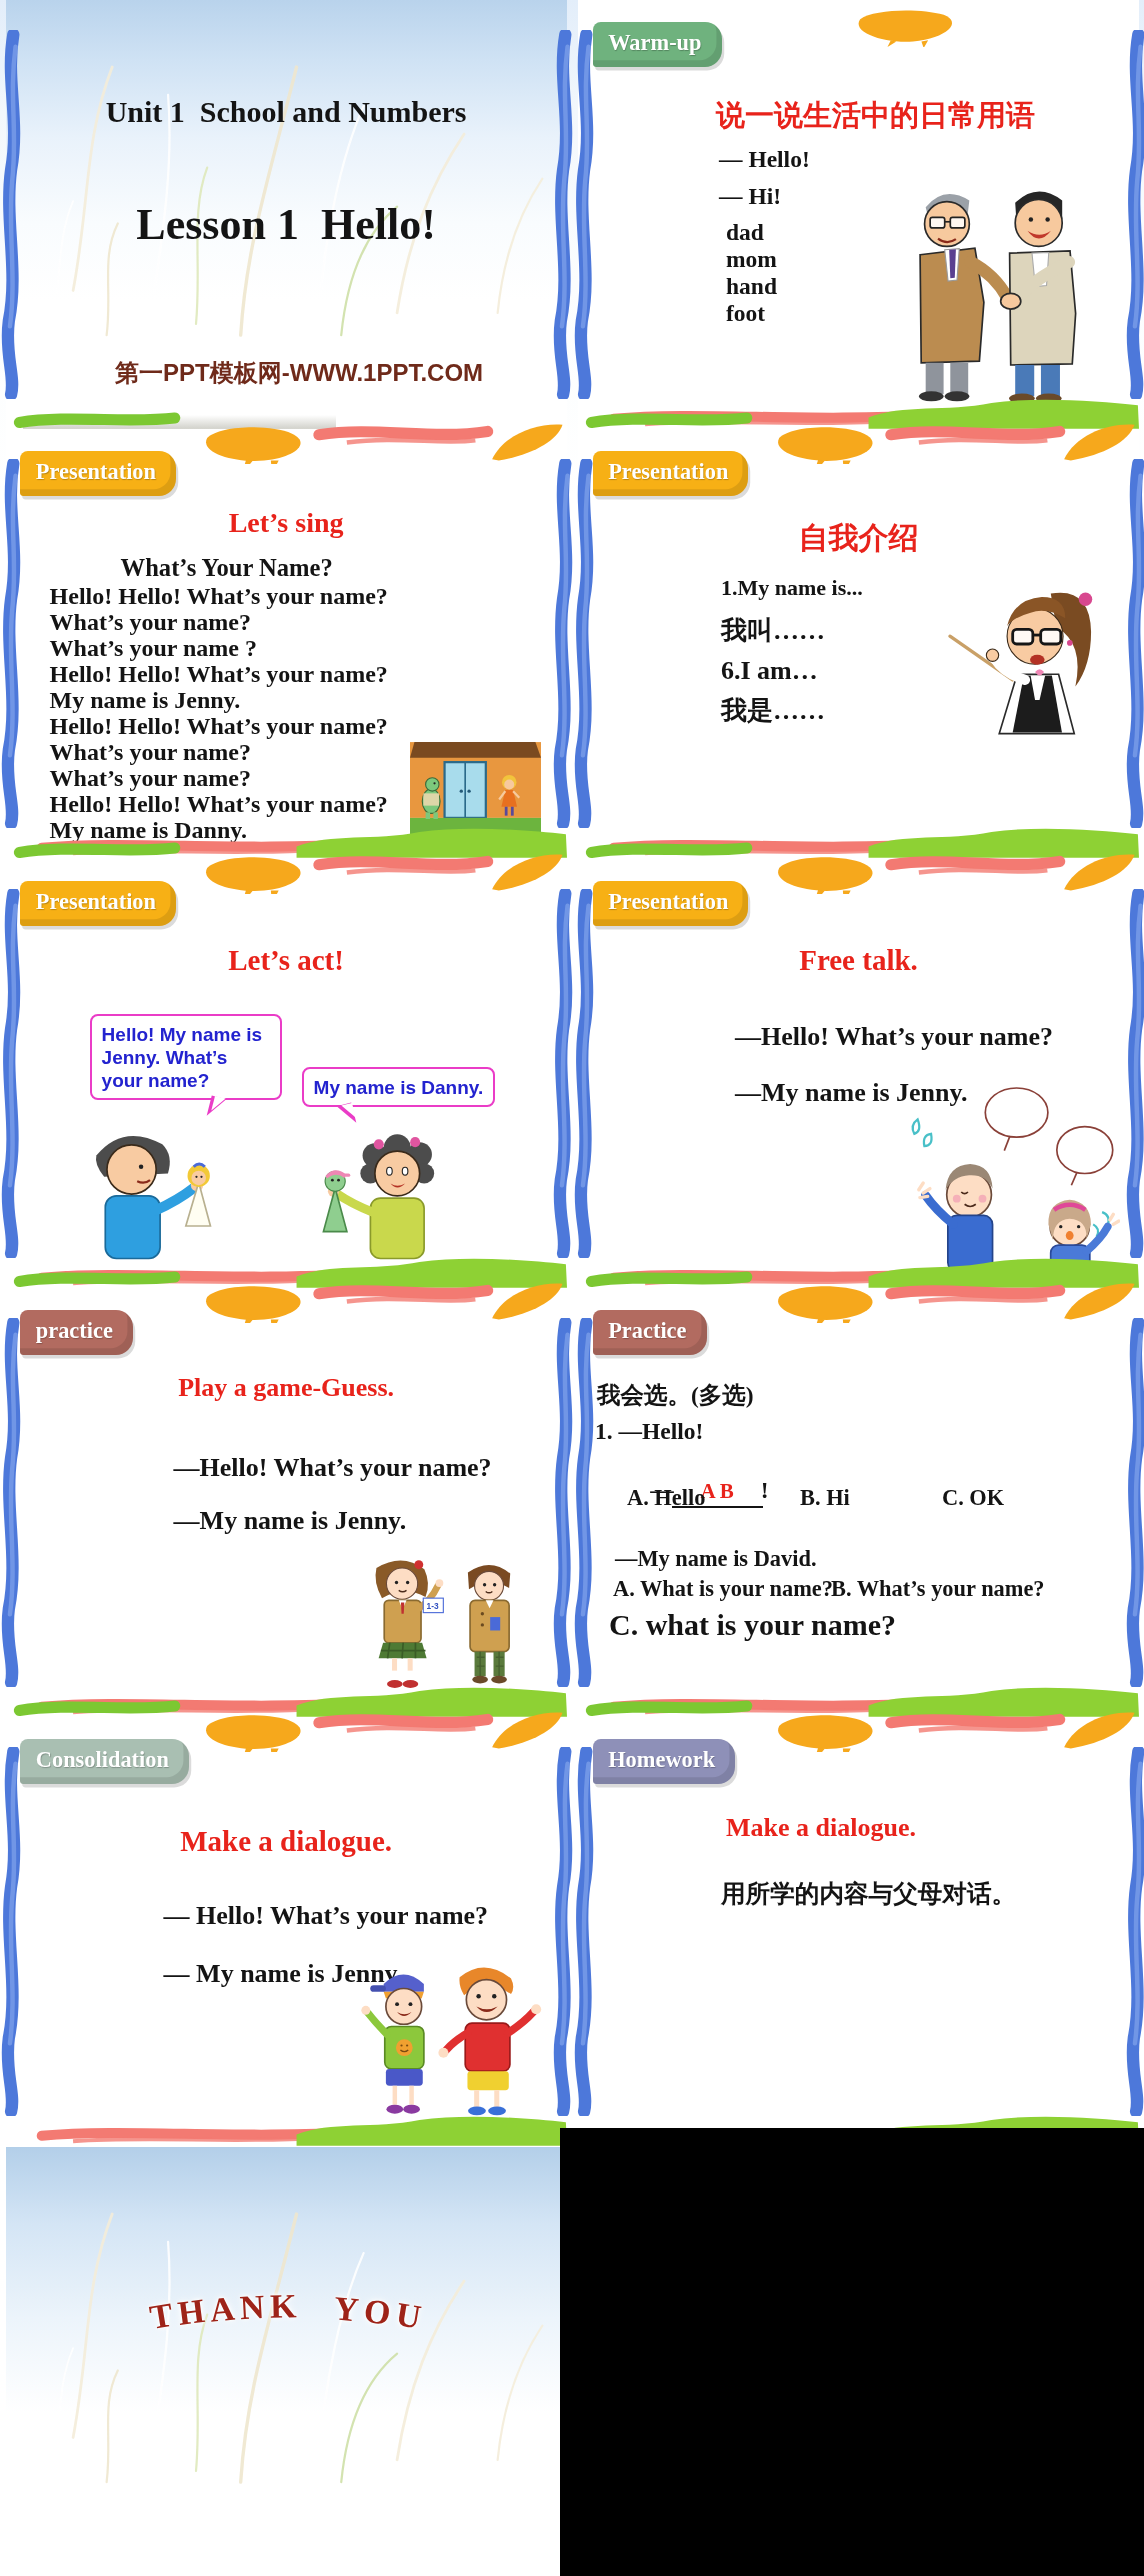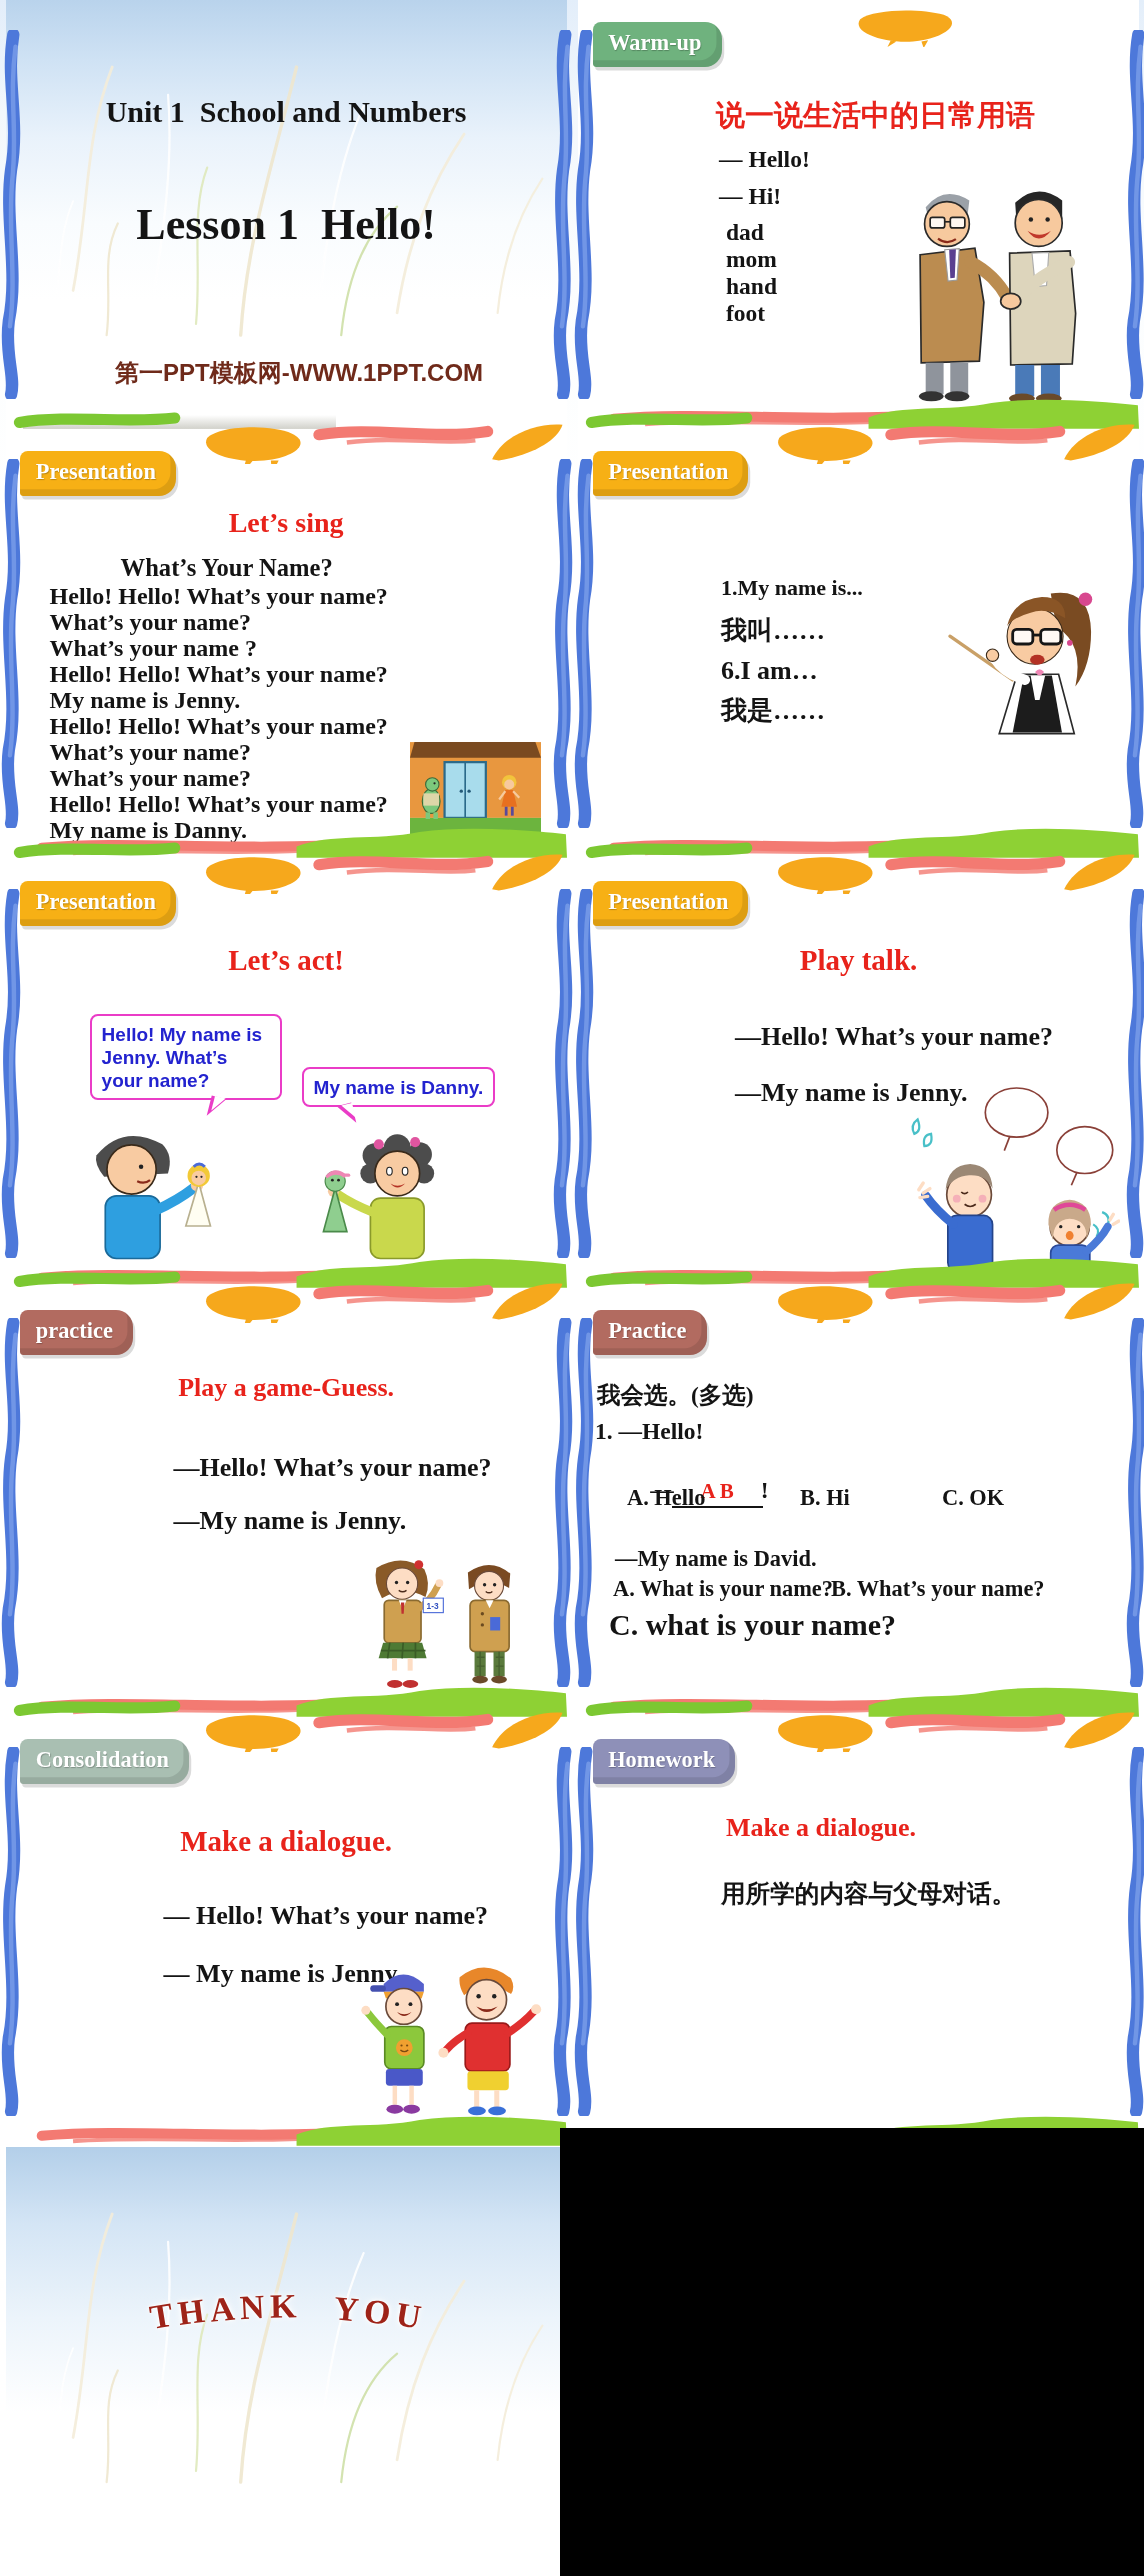--- a/index.html
+++ b/index.html
@@ -242,20 +242,21 @@
           <path d="M26,30 C14,120 30,180 20,270 C12,360 28,440 16,530" stroke="#7b9ee8" stroke-width="8" fill="none" stroke-linecap="round" opacity=".8"></path>
         </svg>
       </div>
     <div class="edge edge-r">
         <svg viewBox="0 0 40 660" width="22.4" height="369">
           <path d="M22,8 C8,90 34,160 18,250 C6,340 32,430 14,520 C6,580 26,620 18,652" stroke="#4d78da" stroke-width="22" fill="none" stroke-linecap="round"></path>
           <path d="M26,30 C14,120 30,180 20,270 C12,360 28,440 16,530" stroke="#7b9ee8" stroke-width="8" fill="none" stroke-linecap="round" opacity=".8"></path>
         </svg>
       </div>
     <div class="badge bg-pres">Presentation</div>
+    <div class="t red ctr" style="top:91px;font-size:30px;">自我介绍</div>
     <div class="t" style="left:143px;top:146px;font-size:22px;">1.My name is...</div>
     <div class="t" style="left:143px;top:187px;font-size:26px;">我叫……</div>
     <div class="t" style="left:143px;top:227px;font-size:26px;">6.I am…</div>
     <div class="t" style="left:143px;top:267px;font-size:26px;">我是……</div>
     <div style="position:absolute;left:363px;top:141px;">
       <svg viewBox="0 0 300 305" width="168" height="171">
         <line x1="16" y1="118" x2="128" y2="196" stroke="#c9a067" stroke-width="6" stroke-linecap="round"></line>
         <path d="M196,42 Q266,30 268,110 Q268,170 240,208 Q256,130 206,102 Z" fill="#7a4b22"></path>
         <circle cx="258" cy="52" r="12" fill="#d8488f"></circle>
         <circle cx="168" cy="118" r="50" fill="#f8cba2" stroke="#3a2a1a" stroke-width="2"></circle>
@@ -380,21 +381,21 @@
           <path d="M26,30 C14,120 30,180 20,270 C12,360 28,440 16,530" stroke="#7b9ee8" stroke-width="8" fill="none" stroke-linecap="round" opacity=".8"></path>
         </svg>
       </div>
     <div class="edge edge-r">
         <svg viewBox="0 0 40 660" width="22.4" height="369">
           <path d="M22,8 C8,90 34,160 18,250 C6,340 32,430 14,520 C6,580 26,620 18,652" stroke="#4d78da" stroke-width="22" fill="none" stroke-linecap="round"></path>
           <path d="M26,30 C14,120 30,180 20,270 C12,360 28,440 16,530" stroke="#7b9ee8" stroke-width="8" fill="none" stroke-linecap="round" opacity=".8"></path>
         </svg>
       </div>
     <div class="badge bg-pres">Presentation</div>
-    <div class="t red ctr" style="top:84px;font-size:29px;">Play talk.</div>
+    <div class="t red ctr" style="top:84px;font-size:29px;">Free talk.</div>
     <div class="t" style="left:157px;top:163px;font-size:26px;">—Hello! What’s your name?</div>
     <div class="t" style="left:157px;top:219px;font-size:26px;">—My name is Jenny.</div>
     <div style="position:absolute;left:324px;top:221px;">
       <svg viewBox="0 0 390 350" width="218" height="196">
         <ellipse cx="205" cy="58" rx="56" ry="44" fill="#fff" stroke="#8a4038" stroke-width="3"></ellipse>
         <line x1="193" y1="100" x2="183" y2="126" stroke="#8a4038" stroke-width="3"></line>
         <ellipse cx="327" cy="125" rx="50" ry="42" fill="#fff" stroke="#8a4038" stroke-width="3"></ellipse>
         <line x1="313" y1="165" x2="303" y2="188" stroke="#8a4038" stroke-width="3"></line>
         <path d="M28,70 q-14,10 -6,26 q14,-4 6,-26 Z M52,96 q-16,2 -12,22 q16,0 12,-22 Z" fill="none" stroke="#49c0c8" stroke-width="4"></path>
         <path d="M358,236 q16,6 10,24 M342,258 q14,8 6,22" fill="none" stroke="#49c0c8" stroke-width="4"></path>

